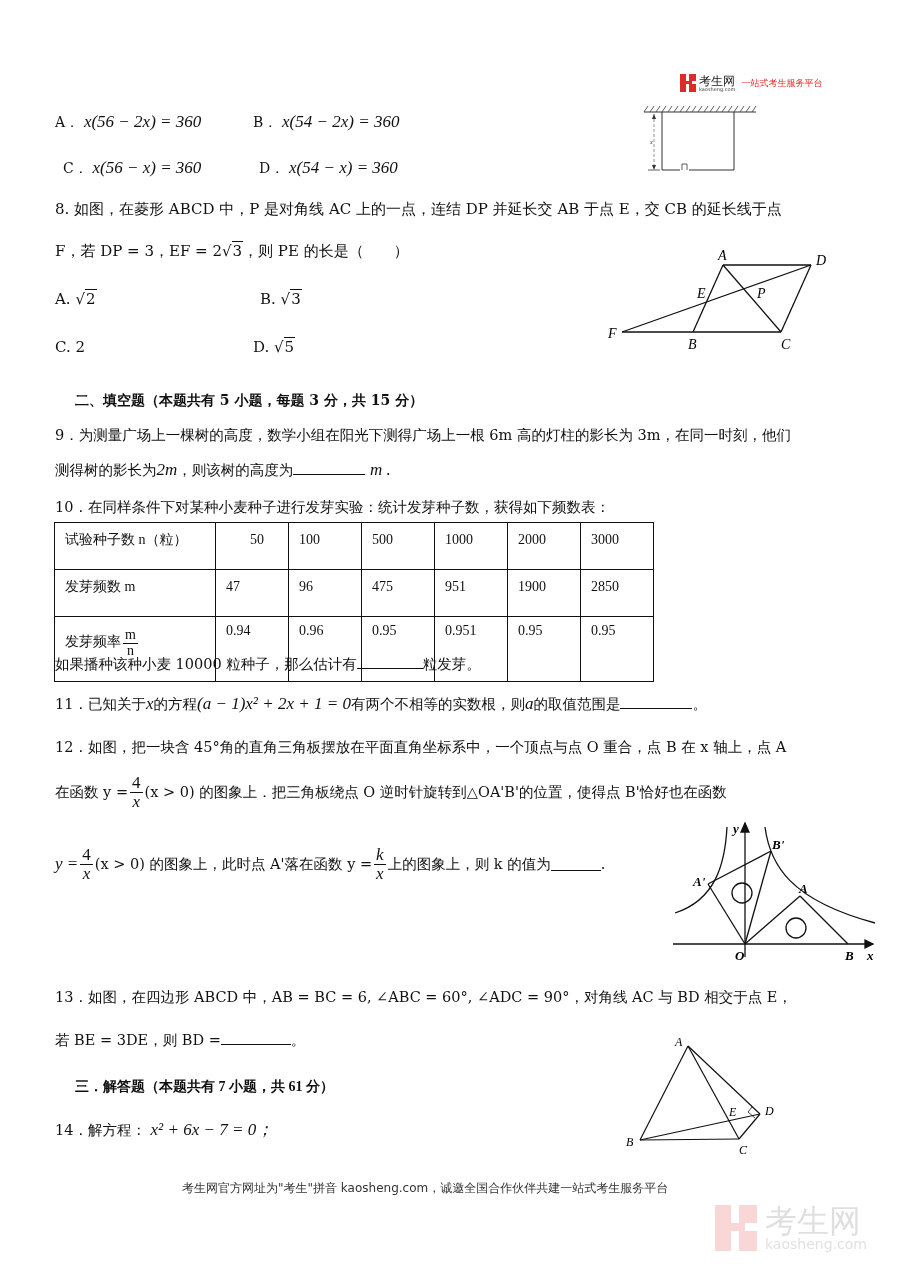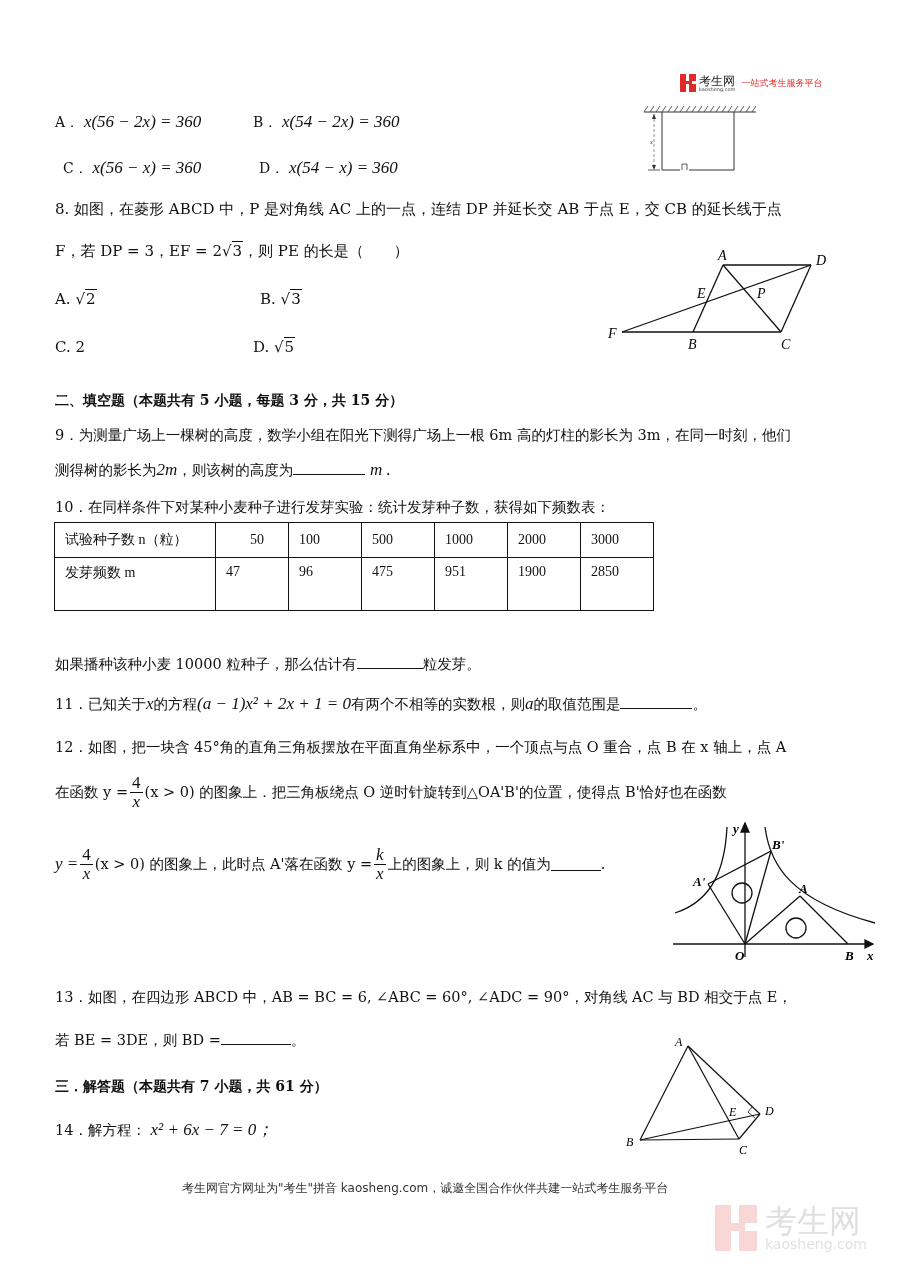--- a/index.html
+++ b/index.html
@@ -1,27 +1,27 @@
 <!DOCTYPE html>
 <html><head>
 <meta charset="utf-8">
 <style>
   html, body { margin: 0; padding: 0; background: #ffffff; }
   body { width: 900px; height: 1273px; position: relative; overflow: hidden;
          font-family: "DejaVu Serif", "Liberation Serif", serif; color: #111; font-size: 15px; }
   .abs { position: absolute; white-space: nowrap; }
   .m { font-family: "Liberation Serif", serif; font-style: italic; font-size: 17px; }
-  .bold { font-weight: bold; }
+  .bold { font-weight: bold; margin-left: 20px; }
   .blank { display: inline-block; border-bottom: 1.3px solid #111; height: 14px; vertical-align: baseline; }
   .frac { display: inline-flex; flex-direction: column; align-items: center; vertical-align: middle; line-height: 1.05; margin: 0 2px; }
   .frac .num { border-bottom: 1.2px solid #111; padding: 0 2px; }
   .sqrt { display: inline-block; }
   .sqrt .rad { border-top: 1.2px solid #111; padding: 0 1px; }
   table.freq { position: absolute; left: 54px; top: 522px; border-collapse: collapse; font-size: 14px; font-family: "Liberation Serif", serif; }
-  table.freq td { border: 1.3px solid #111; height: 34px; padding: 0 0 0 10px; vertical-align: middle; }
+  table.freq td { border: 1.3px solid #111; height: 34px; padding: 0 0 12px 10px; vertical-align: middle; }
   table.freq tr:last-child td { height: 46px; vertical-align: top; padding-top: 6px; }
   .logo-text { color: #e02a2a; font-family: Liberation Serif, serif; }
   .footer { font-family: "DejaVu Sans", sans-serif; font-size: 12px; color: #333; }
   .wm { opacity: 0.18; }
   svg text { font-family: "Liberation Serif", serif; font-style: italic; }
 </style>
 </head>
 <body>
 
 <div class="abs" style="left:680px;top:72px;height:22px;display:flex;align-items:center;">
@@ -149,20 +149,34 @@
   </tr>
   <tr>
     <td>发芽频数 m</td>
     <td>47</td>
     <td>96</td>
     <td>475</td>
     <td>951</td>
     <td>1900</td>
     <td>2850</td>
   </tr>
+  <tr>
+    <td style="padding-top:0;vertical-align:middle;">
+      <span>发芽频率</span><span class="frac">
+            <span class="num">m</span>
+            <span>n</span>
+          </span>
+    </td>
+    <td>0.94</td>
+    <td>0.96</td>
+    <td>0.95</td>
+    <td>0.951</td>
+    <td>0.95</td>
+    <td>0.95</td>
+  </tr>
 </tbody>
   </table>
 <div class="abs" style="left:55px;top:654px;font-size:14.5px;">
   <span>如果播种该种小麦 10000 粒种子，那么估计有</span><span class="blank" style="width:66px;"></span><span>粒发芽。</span>
 </div>
 
 <div class="abs" style="left:55px;top:694px;font-size:14.5px;">
   <span>11．已知关于</span><span class="m">x</span><span>的方程</span><span class="m">(a − 1)x² + 2x + 1 = 0</span><span>有两个不相等的实数根，则</span><span class="m">a</span><span>的取值范围是</span><span class="blank" style="width:72px;"></span><span>。</span>
 </div>
 
@@ -231,21 +245,21 @@
     <line x1="40" y1="110" x2="160" y2="84"></line>
     <polyline points="152,77 148,82 155,88" stroke-width="0.8"></polyline>
   </g>
   <text x="75" y="16" font-size="12">A</text>
   <text x="26" y="116" font-size="12">B</text>
   <text x="139" y="124" font-size="12">C</text>
   <text x="165" y="85" font-size="12">D</text>
   <text x="129" y="86" font-size="12">E</text>
 </svg>
 
-<div class="abs bold" style="left:55px;top:1078px;font-size:14px;">三．解答题（本题共有 7 小题，共 61 分）</div>
+<div class="abs bold" style="left:55px;top:1078px;font-size:14px;font-family:Liberation Serif, serif;">三．解答题（本题共有 7 小题，共 61 分）</div>
 
 <div class="abs" style="left:55px;top:1118px;font-size:14.5px;text-align:center;">
   <span>14．解方程：</span>
   <span class="m">x² + 6x − 7 = 0；</span>
 </div>
 
 <div class="abs footer" style="left:182px;top:1180px;">考生网官方网址为"考生"拼音 kaosheng.com，诚邀全国合作伙伴共建一站式考生服务平台</div>
 
 <div class="abs wm" style="left:715px;top:1205px;display:flex;align-items:center;">
   <svg width="42" height="46" viewBox="0 0 42 46">

